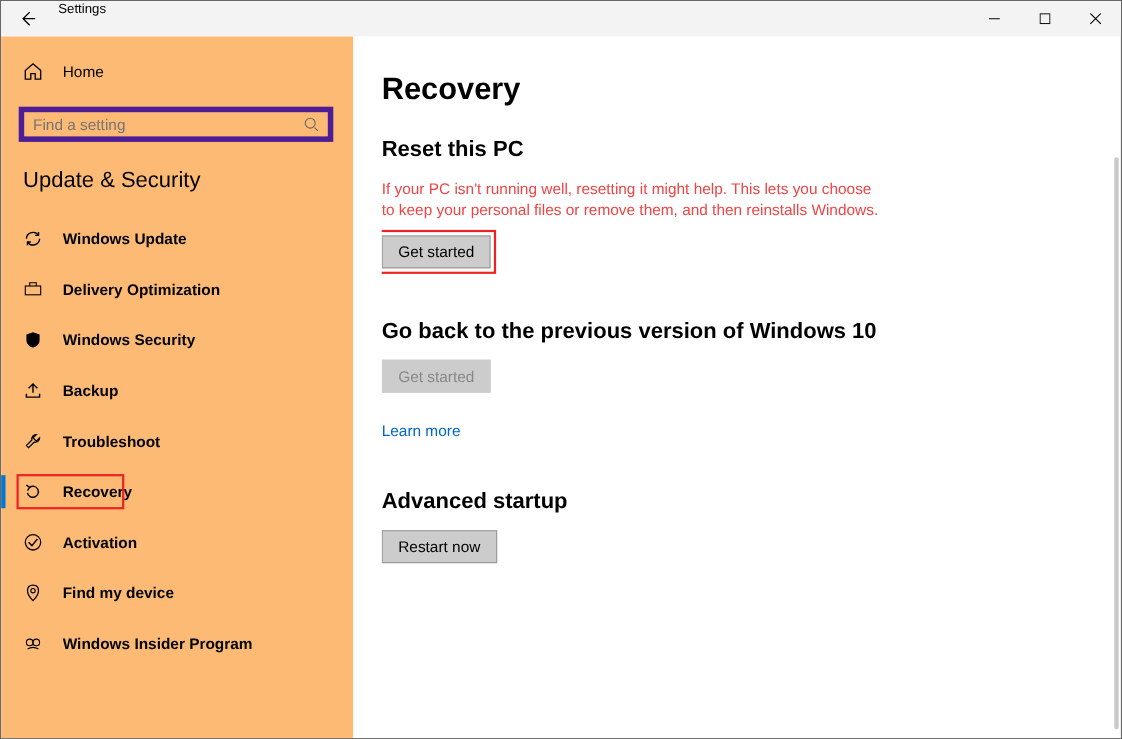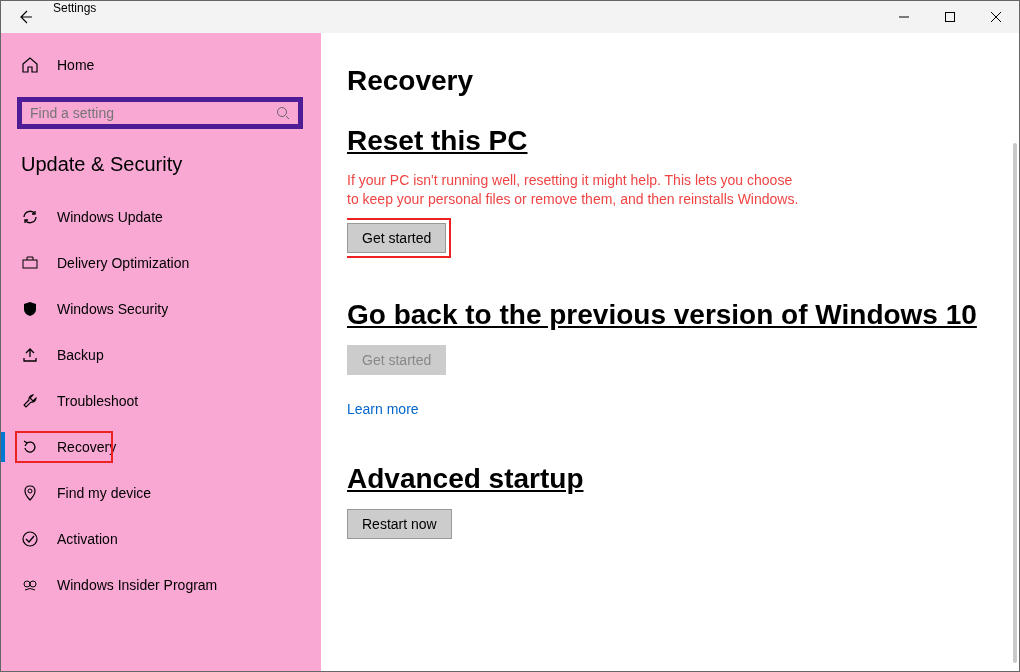--- a/index.html
+++ b/index.html
@@ -4,36 +4,36 @@
 <style>
 * { box-sizing: border-box; margin: 0; padding: 0; }
 body { font-family: "Segoe UI", Arial, sans-serif; font-size: 14px; color: #000; background: #fff; width: 1020px; height: 672px; overflow: hidden; border: 1px solid #666; }
 .window { display: flex; flex-direction: column; width: 100%; height: 100%; }
 .titlebar { display: flex; align-items: flex-start; height: 32px; background: #f3f3f3; }
 .titlebar .back { width: 48px; display: flex; justify-content: center; align-items: center; height: 100%; }
 .titlebar .title { flex: 0 0 auto; padding-left: 4px; font-size: 12px; }
 .titlebar .spacer { flex: 1; }
 .winbtn { width: 46px; height: 100%; display: flex; justify-content: center; align-items: center; }
 .body { display: flex; flex: 1; overflow: hidden; }
-.sidebar { width: 320px; background: #f9a8d4; padding-top: 12px; display: flex; flex-direction: column; }
+.sidebar { width: 320px; background: #fdba74; padding-top: 12px; display: flex; flex-direction: column; }
 .home-row { display: flex; align-items: center; height: 40px; padding-left: 20px; gap: 18px; }
 .search-wrap { padding: 12px 16px 16px 16px; }
 .search { display: flex; align-items: center; border: 5px solid #4c1d95; background: #fff0; width: 286px; height: 32px; padding: 0 8px; }
 .search input { flex: 1; border: none; outline: none; background: transparent; font-size: 14px; color: #666; }
 .category-label { font-weight: 400; padding: 8px 20px 18px 20px; font-size: 20px; }
 .nav { display: flex; flex-direction: column; }
-.nav-item { display: flex; align-items: center; height: 46px; padding-left: 20px; gap: 18px; position: relative; cursor: default; }
+.nav-item { display: flex; align-items: center; height: 46px; padding-left: 20px; gap: 18px; position: relative; cursor: default; font-weight: bold; }
 .nav-item.active::before { content: ""; position: absolute; left: 0; top: 8px; bottom: 8px; width: 4px; background: #0078d4; }
 .nav-icon { width: 18px; height: 18px; display: flex; align-items: center; justify-content: center; }
 .nav-label { font-size: 14px; }
 .highlight-box { border: 2px solid #e22; position: absolute; pointer-events: none; }
 .main { flex: 1; padding: 32px 0 0 26px; position: relative; overflow: hidden; }
 .main-scroll { height: 100%; overflow-y: hidden; padding-right: 40px; }
 .page-title { font-size: 28px; font-weight: 600; margin-bottom: 28px; }
-.section-title { font-size: 28px; font-weight: 600; margin-bottom: 14px; text-decoration: underline; }
+.section-title { font-size: 20px; font-weight: 600; margin-bottom: 14px; }
 .section-desc { font-size: 14px; color: #ef4444; max-width: 460px; margin-bottom: 14px; line-height: 1.35; }
 .btn { display: inline-block; background: #ccc; border: 1px solid #999; padding: 6px 14px; font-size: 14px; cursor: default; }
 .btn.disabled { color: #888; border-color: #ccc; }
 .link { color: #0066cc; font-size: 14px; cursor: default; }
 .section-gap { height: 46px; }
 .vscroll { position: absolute; right: 2px; top: 110px; width: 4px; height: 520px; background: #c9c9c9; border-radius: 2px; }
 svg { display: block; }
 </style>
 </head>
 <body>
@@ -137,34 +137,34 @@
                 <path d="M4 10 A5 5 0 1 0 6 5" stroke="#000" fill="none" stroke-width="1.3"></path>
                 <path d="M3 3 L6 5 L4 8" stroke="#000" fill="none" stroke-width="1.3"></path>
               </svg>
             </span>
           <span class="nav-label">Recovery</span>
           <div class="highlight-box" style="left:14px; top:7px; width:98px; height:32px;"></div>
         </div>
         <div class="nav-item">
           <span class="nav-icon">
               <svg width="18" height="18" viewBox="0 0 18 18">
+                <circle cx="9" cy="9" r="7" stroke="#000" fill="none" stroke-width="1.2"></circle>
+                <path d="M5 9 L8 12 L13 6" stroke="#000" fill="none" stroke-width="1.3"></path>
+              </svg>
+            </span>
+          <span class="nav-label">Activation</span>
+        </div>
+        <div class="nav-item">
+          <span class="nav-icon">
+              <svg width="18" height="18" viewBox="0 0 18 18">
                 <path d="M9 2 C12 2 14 4 14 7 C14 11 9 16 9 16 C9 16 4 11 4 7 C4 4 6 2 9 2 Z" stroke="#000" fill="none" stroke-width="1.2"></path>
                 <circle cx="9" cy="7" r="2" stroke="#000" fill="none"></circle>
               </svg>
             </span>
           <span class="nav-label">Find my device</span>
-        </div>
-        <div class="nav-item">
-          <span class="nav-icon">
-              <svg width="18" height="18" viewBox="0 0 18 18">
-                <circle cx="9" cy="9" r="7" stroke="#000" fill="none" stroke-width="1.2"></circle>
-                <path d="M5 9 L8 12 L13 6" stroke="#000" fill="none" stroke-width="1.3"></path>
-              </svg>
-            </span>
-          <span class="nav-label">Activation</span>
         </div>
         <div class="nav-item">
           <span class="nav-icon">
               <svg width="18" height="18" viewBox="0 0 18 18">
                 <circle cx="6" cy="8" r="3" stroke="#000" fill="none"></circle>
                 <circle cx="12" cy="8" r="3" stroke="#000" fill="none"></circle>
                 <path d="M4 14 Q9 11 14 14" stroke="#000" fill="none"></path>
               </svg>
             </span>
           <span class="nav-label">Windows Insider Program</span>

